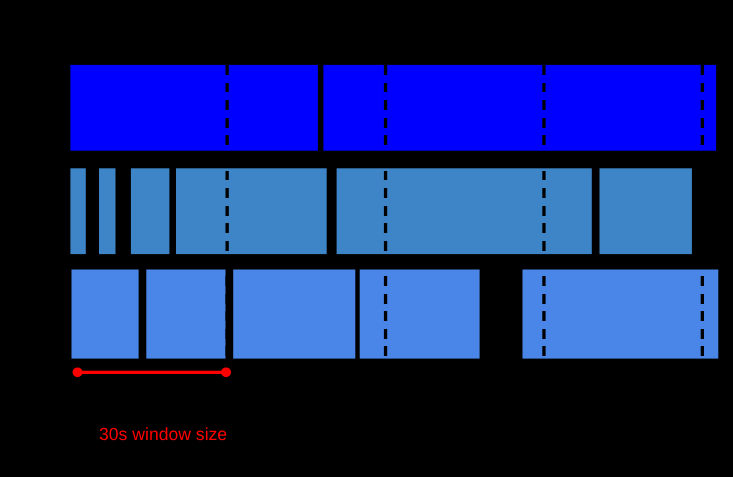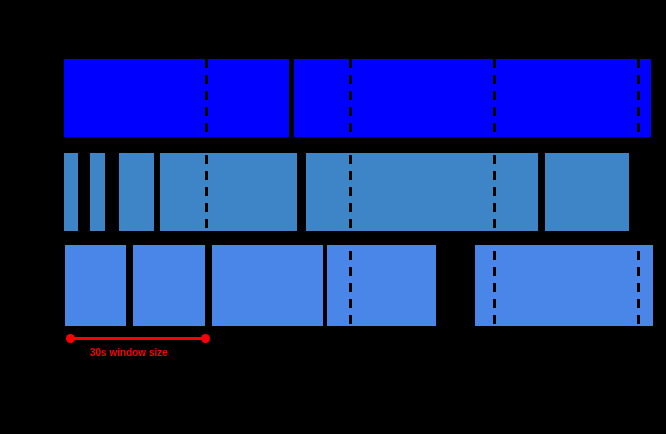--- a/index.html
+++ b/index.html
@@ -35,24 +35,25 @@
     position: absolute;
     width: 9px;
     height: 9px;
     border-radius: 50%;
     background: #f00;
     z-index: 7;
   }
   .annotation-label {
     position: absolute;
     color: #f00;
-    font-size: 10px;
-    font-weight: bold;
+    font-size: 16px;
+    font-weight: normal;
     white-space: nowrap;
     z-index: 7;
+    margin-top: 40px;
   }
 </style>
 </head>
 <body>
 
 <div id="figure">
   <div id="bars-layer">
       <div class="bar-segment" style="left: 64px; top: 59px; width: 225px; height: 78px; background: rgb(0, 0, 255);"></div>
       <div class="bar-segment" style="left: 294px; top: 59px; width: 357px; height: 78px; background: rgb(0, 0, 255);"></div>
       <div class="bar-segment" style="left: 64px; top: 153px; width: 14px; height: 78px; background: rgb(61, 133, 198);"></div>

